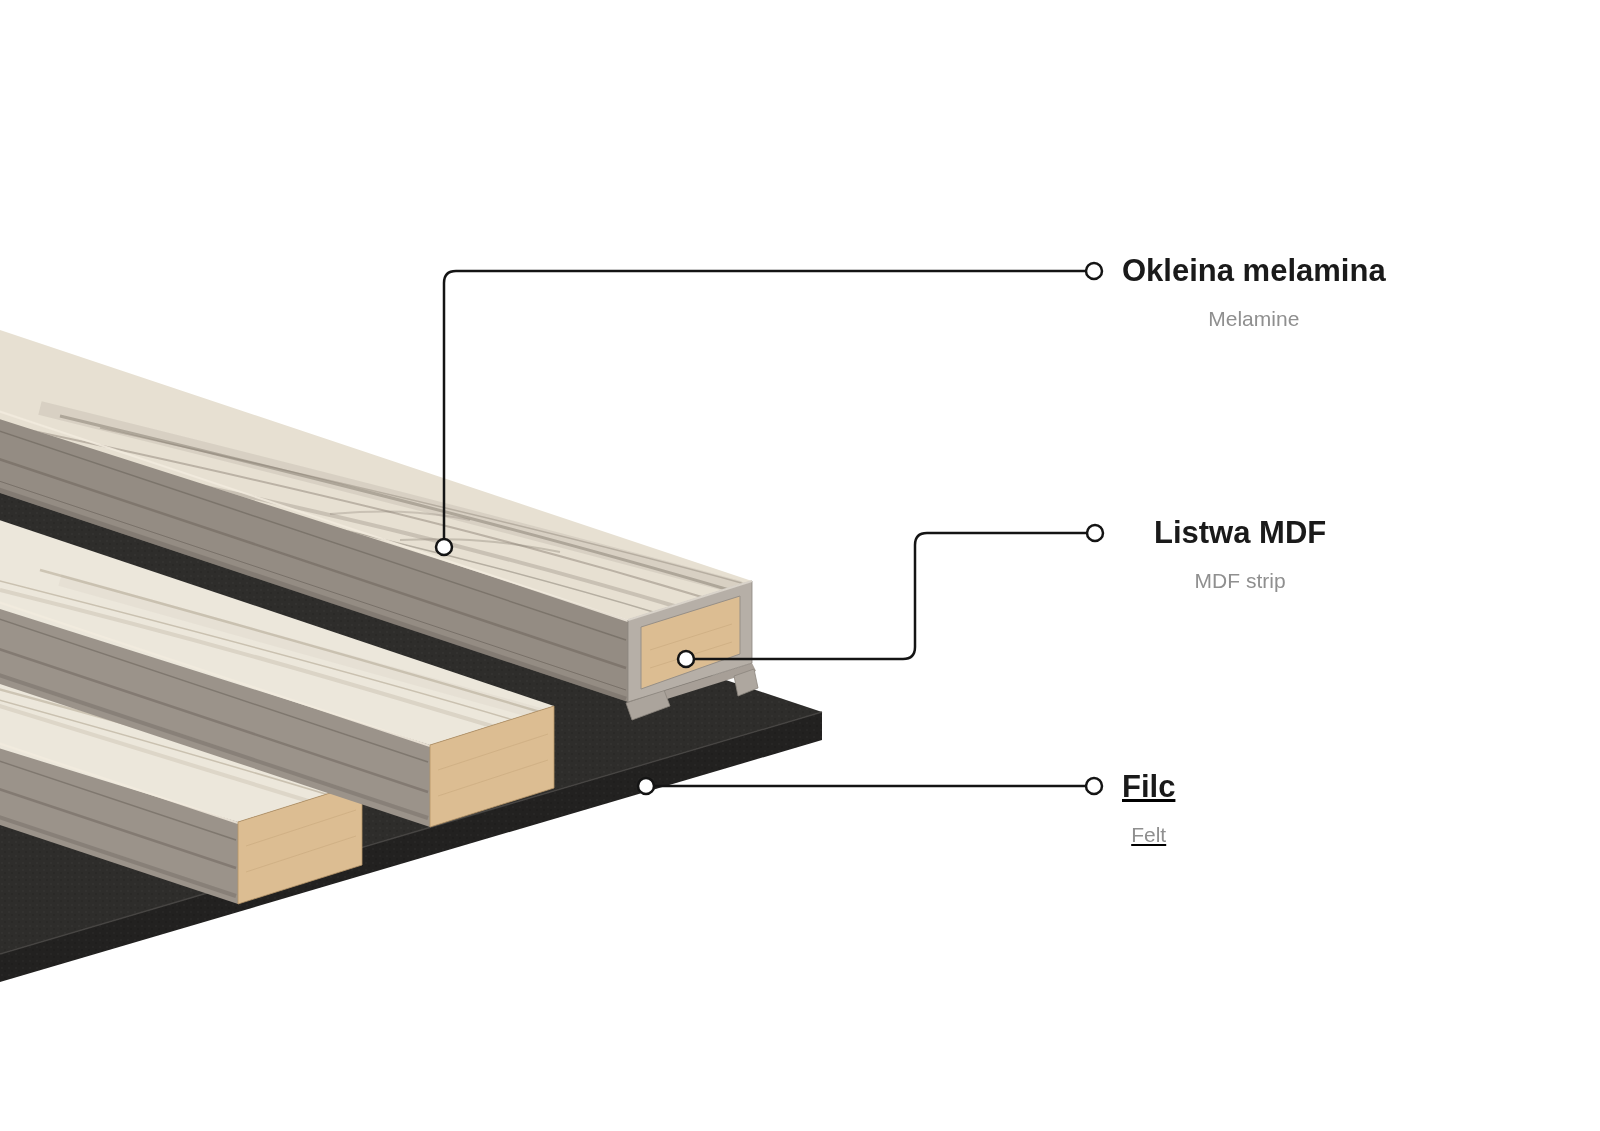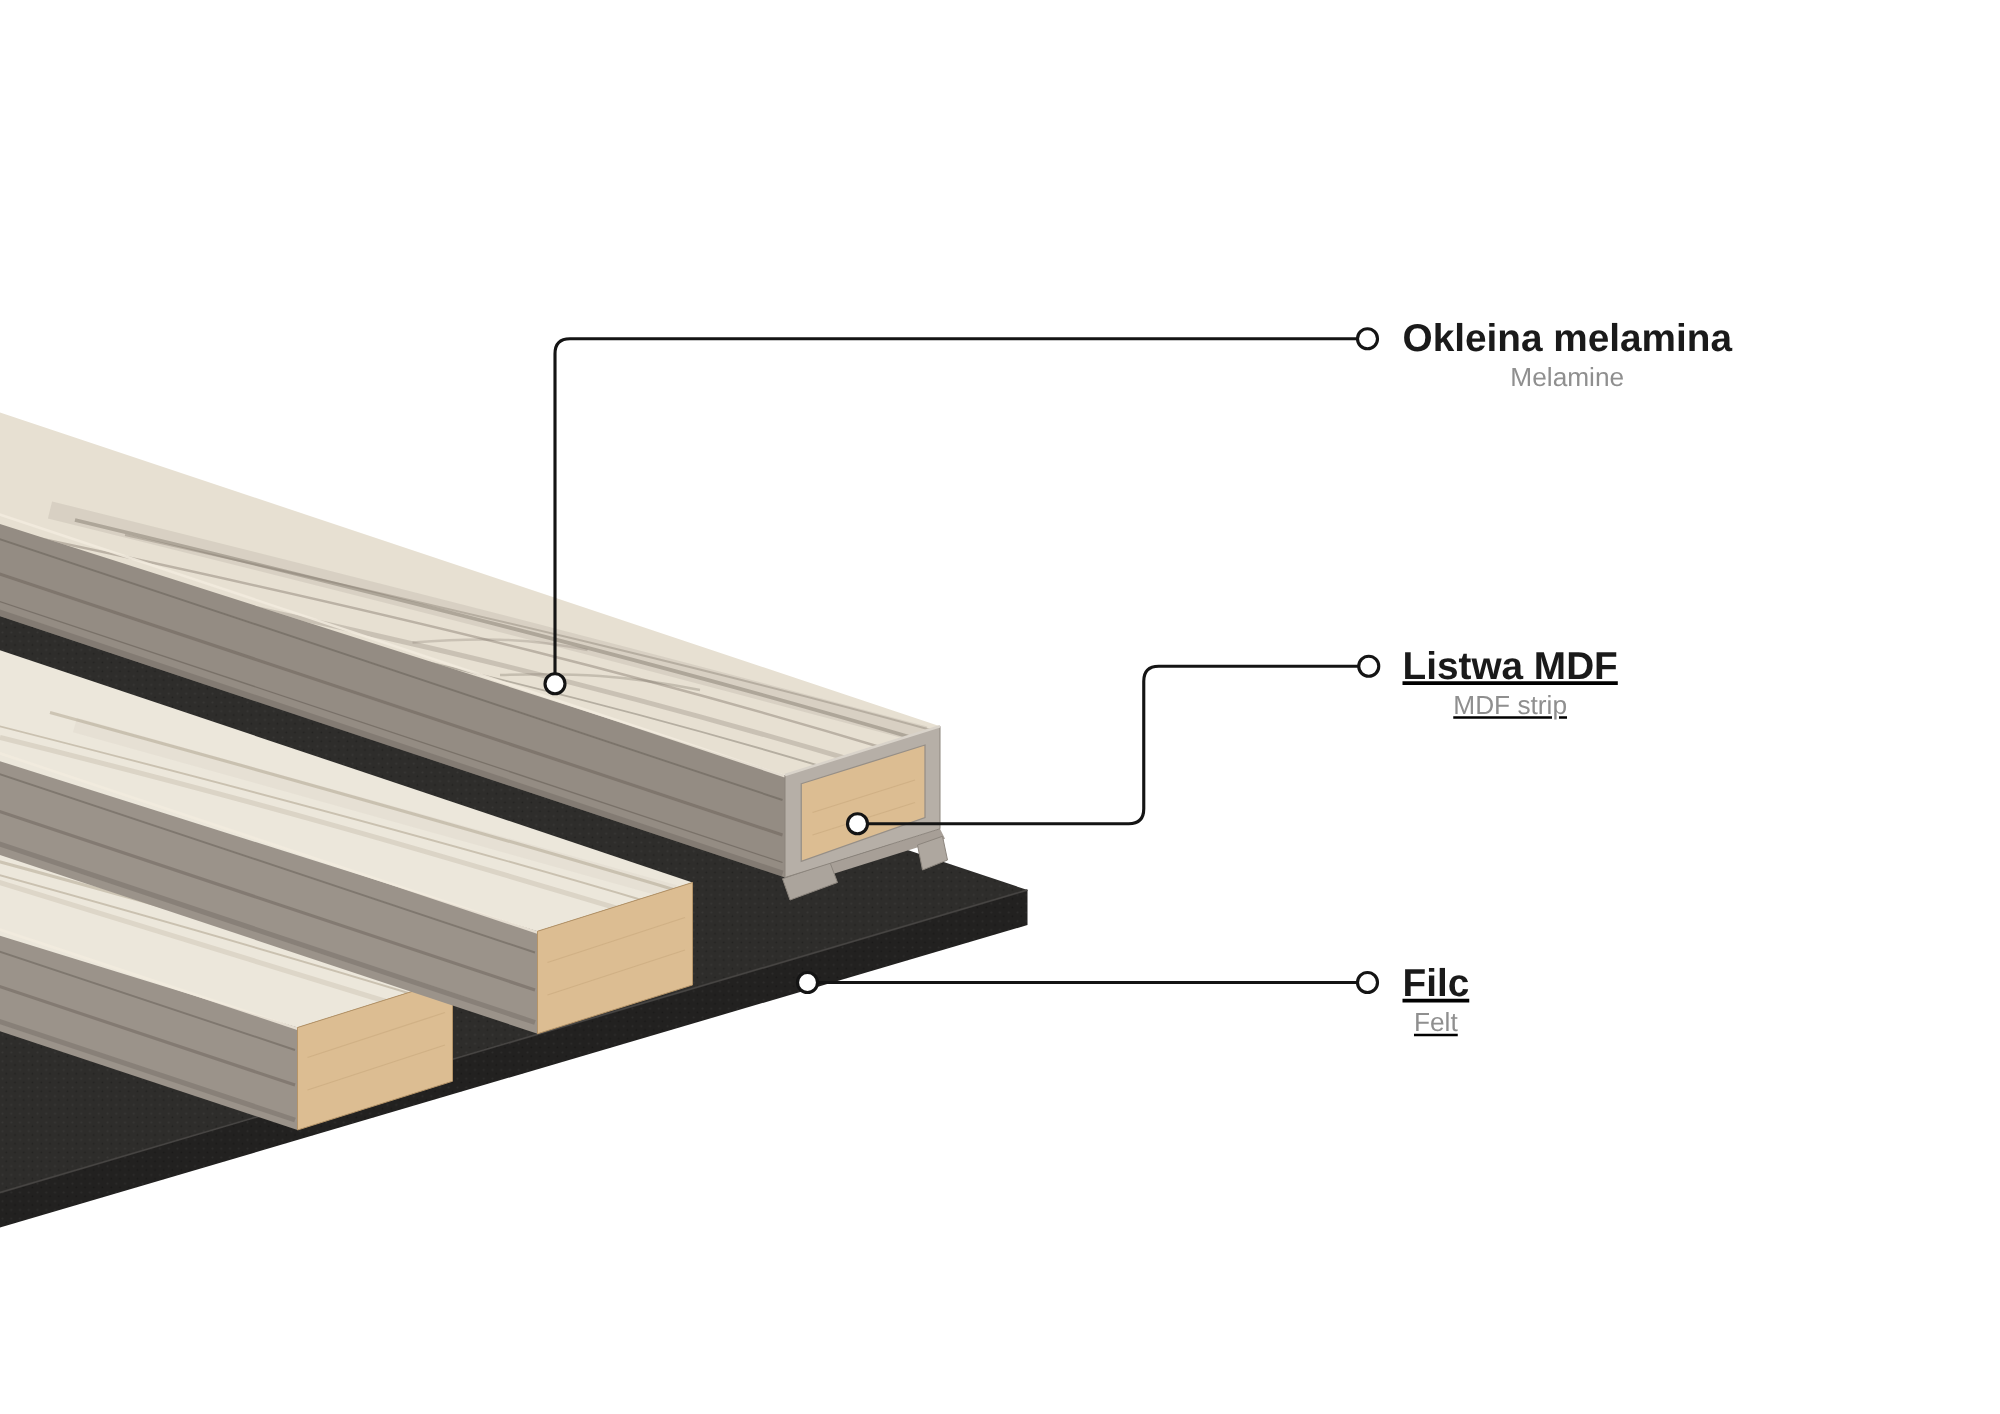--- a/index.html
+++ b/index.html
@@ -13,24 +13,24 @@
   .scene{position:absolute;left:0;top:0;}
   .callout-label{
     position:absolute;
     display:flex;flex-direction:column;align-items:center;
     white-space:nowrap;
   }
   .callout-label .t{
     font-weight:bold;font-size:31px;line-height:36px;color:#1a1a1a;
   }
   .callout-label .s{
-    font-size:21px;line-height:24px;color:#8f8f8f;margin-top:2px;
+    font-size:21px;line-height:24px;color:#8f8f8f;margin-top:18px;
   }
   .lbl-melamine{left:1122px;top:253px;}
-  .lbl-mdf{left:1122px;top:515px;text-decoration:underline;}
+  .lbl-mdf{left:1154px;top:515px;}
   .lbl-felt{left:1122px;top:769px;text-decoration:underline;}
 </style>
 </head>
 <body>
 
 <div class="stage">
 
   <svg class="scene" width="1600" height="1131" viewBox="0 0 1600 1131">
     <defs>
       <pattern id="feltdots" width="7" height="7" patternUnits="userSpaceOnUse">

